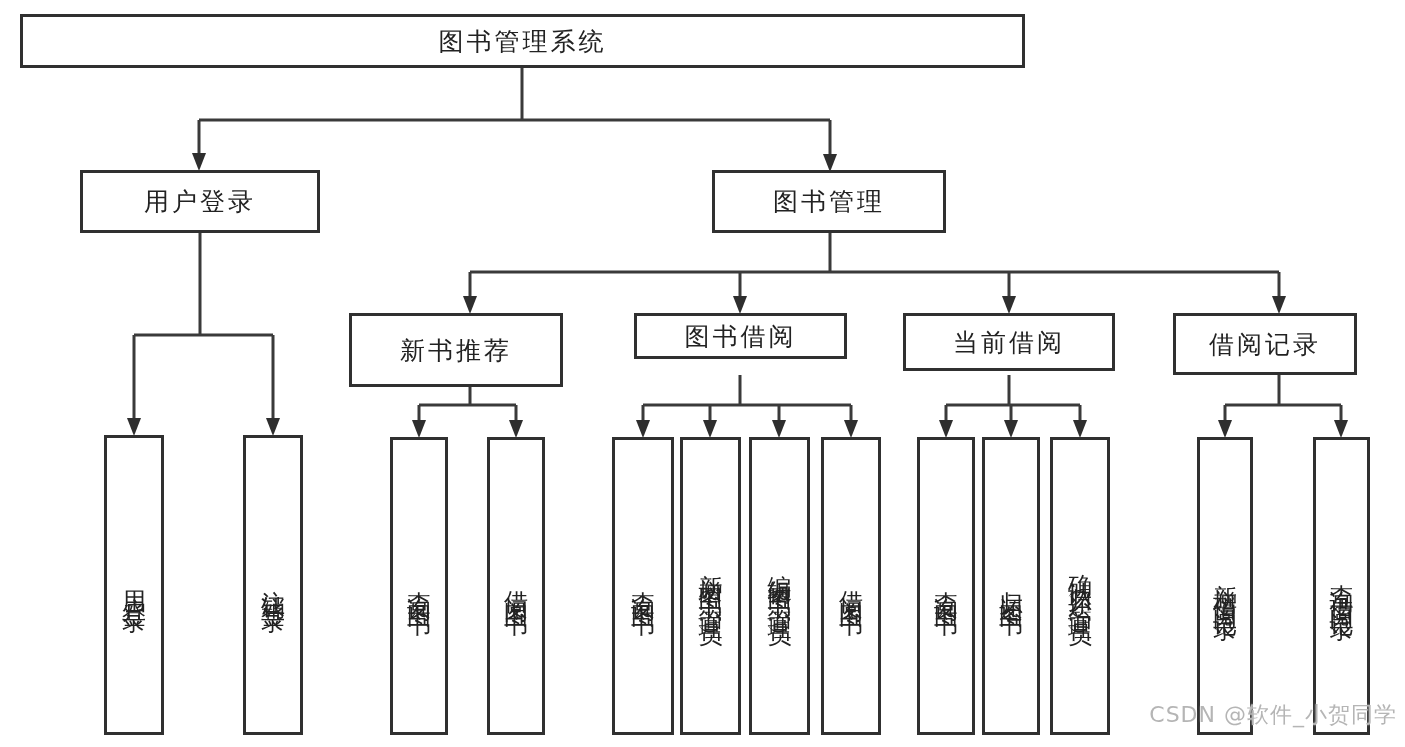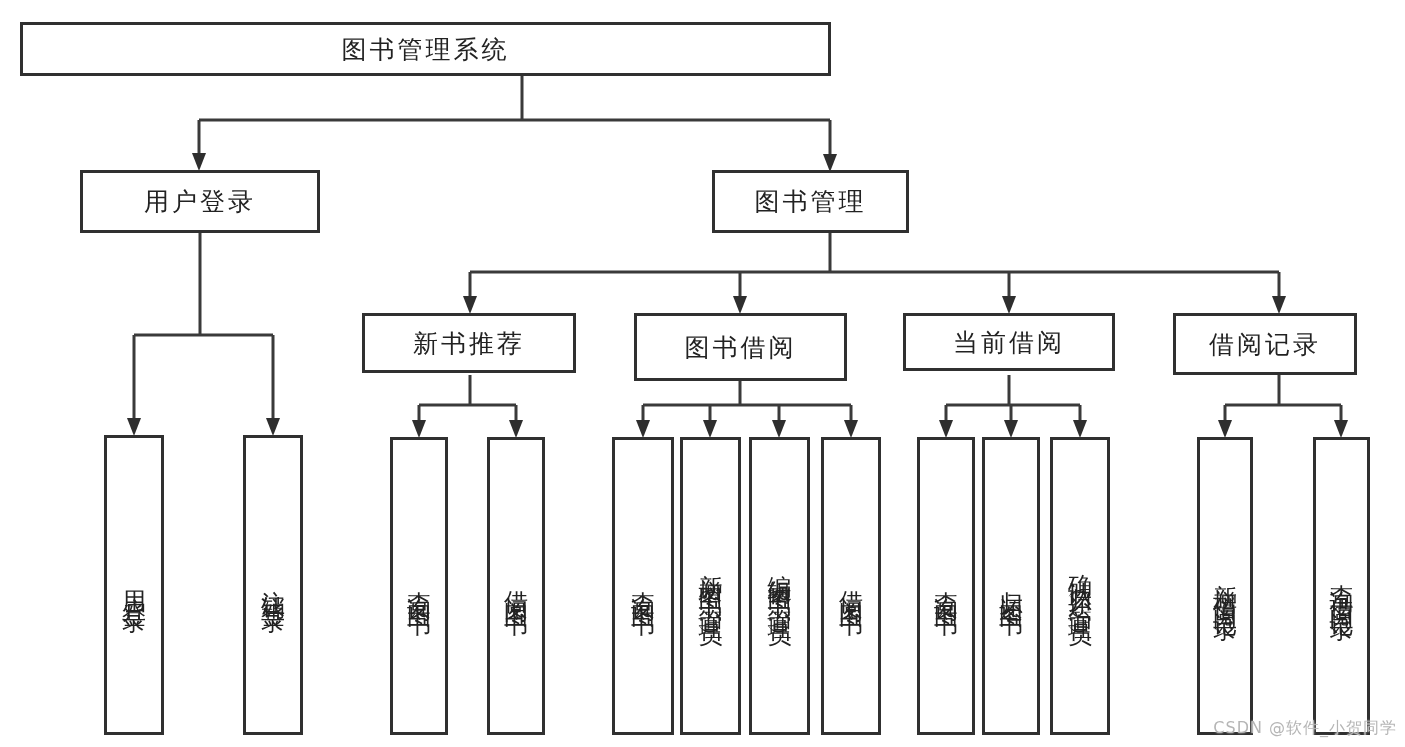--- a/index.html
+++ b/index.html
@@ -24,22 +24,22 @@
     display:flex;align-items:center;justify-content:center;
     white-space:nowrap;
   }
   .hnode{font-size:25px;letter-spacing:3px;}
   .vnode{
     writing-mode:vertical-rl;
     font-size:24px;letter-spacing:7px;
     white-space:normal;
   }
   .watermark{
-    position:absolute;right:8px;bottom:8px;
-    font-size:16px;letter-spacing:1px;color:var(--wm);
+    position:absolute;right:8px;bottom:17px;
+    font-size:22px;letter-spacing:1px;color:var(--wm);
     text-shadow:0 0 2px #ffffff;
   }
 </style>
 </head>
 <body>
 
 <div class="canvas">
 
   <svg class="connectors" viewBox="0 0 1405 747" aria-hidden="true">
 
@@ -70,27 +70,27 @@
     <path d="M1009 375 V405 M946 405 H1080 M946 405 V420 M1011 405 V420 M1080 405 V420"></path>
     <polygon points="939,420 953,420 946,438"></polygon>
     <polygon points="1004,420 1018,420 1011,438"></polygon>
     <polygon points="1073,420 1087,420 1080,438"></polygon>
 
     <path d="M1279 375 V405 M1225 405 H1341 M1225 405 V420 M1341 405 V420"></path>
     <polygon points="1218,420 1232,420 1225,438"></polygon>
     <polygon points="1334,420 1348,420 1341,438"></polygon>
   </svg>
 
-  <div class="node hnode" style="left:20px;top:22px;width:811px;height:54px">图书管理系统</div>
+  <div class="node hnode" style="left:20px;top:14px;width:1005px;height:54px">图书管理系统</div>
 
   <div class="node hnode" style="left:80px;top:170px;width:240px;height:63px">用户登录</div>
-  <div class="node hnode" style="left:712px;top:170px;width:197px;height:63px">图书管理</div>
+  <div class="node hnode" style="left:712px;top:170px;width:234px;height:63px">图书管理</div>
 
-  <div class="node hnode" style="left:362px;top:313px;width:214px;height:60px">新书推荐</div>
-  <div class="node hnode" style="left:634px;top:313px;width:213px;height:68px">图书借阅</div>
+  <div class="node hnode" style="left:349px;top:313px;width:214px;height:74px">新书推荐</div>
+  <div class="node hnode" style="left:634px;top:313px;width:213px;height:46px">图书借阅</div>
   <div class="node hnode" style="left:903px;top:313px;width:212px;height:58px">当前借阅</div>
   <div class="node hnode" style="left:1173px;top:313px;width:184px;height:62px">借阅记录</div>
 
   <div class="node vnode" style="left:104px;top:435px;width:60px;height:300px">用户登录</div>
   <div class="node vnode" style="left:243px;top:435px;width:60px;height:300px">注销登录</div>
 
   <div class="node vnode" style="left:390px;top:437px;width:58px;height:298px">查询图书</div>
   <div class="node vnode" style="left:487px;top:437px;width:58px;height:298px">借阅图书</div>
 
   <div class="node vnode" style="left:612px;top:437px;width:62px;height:298px">查询图书</div>

